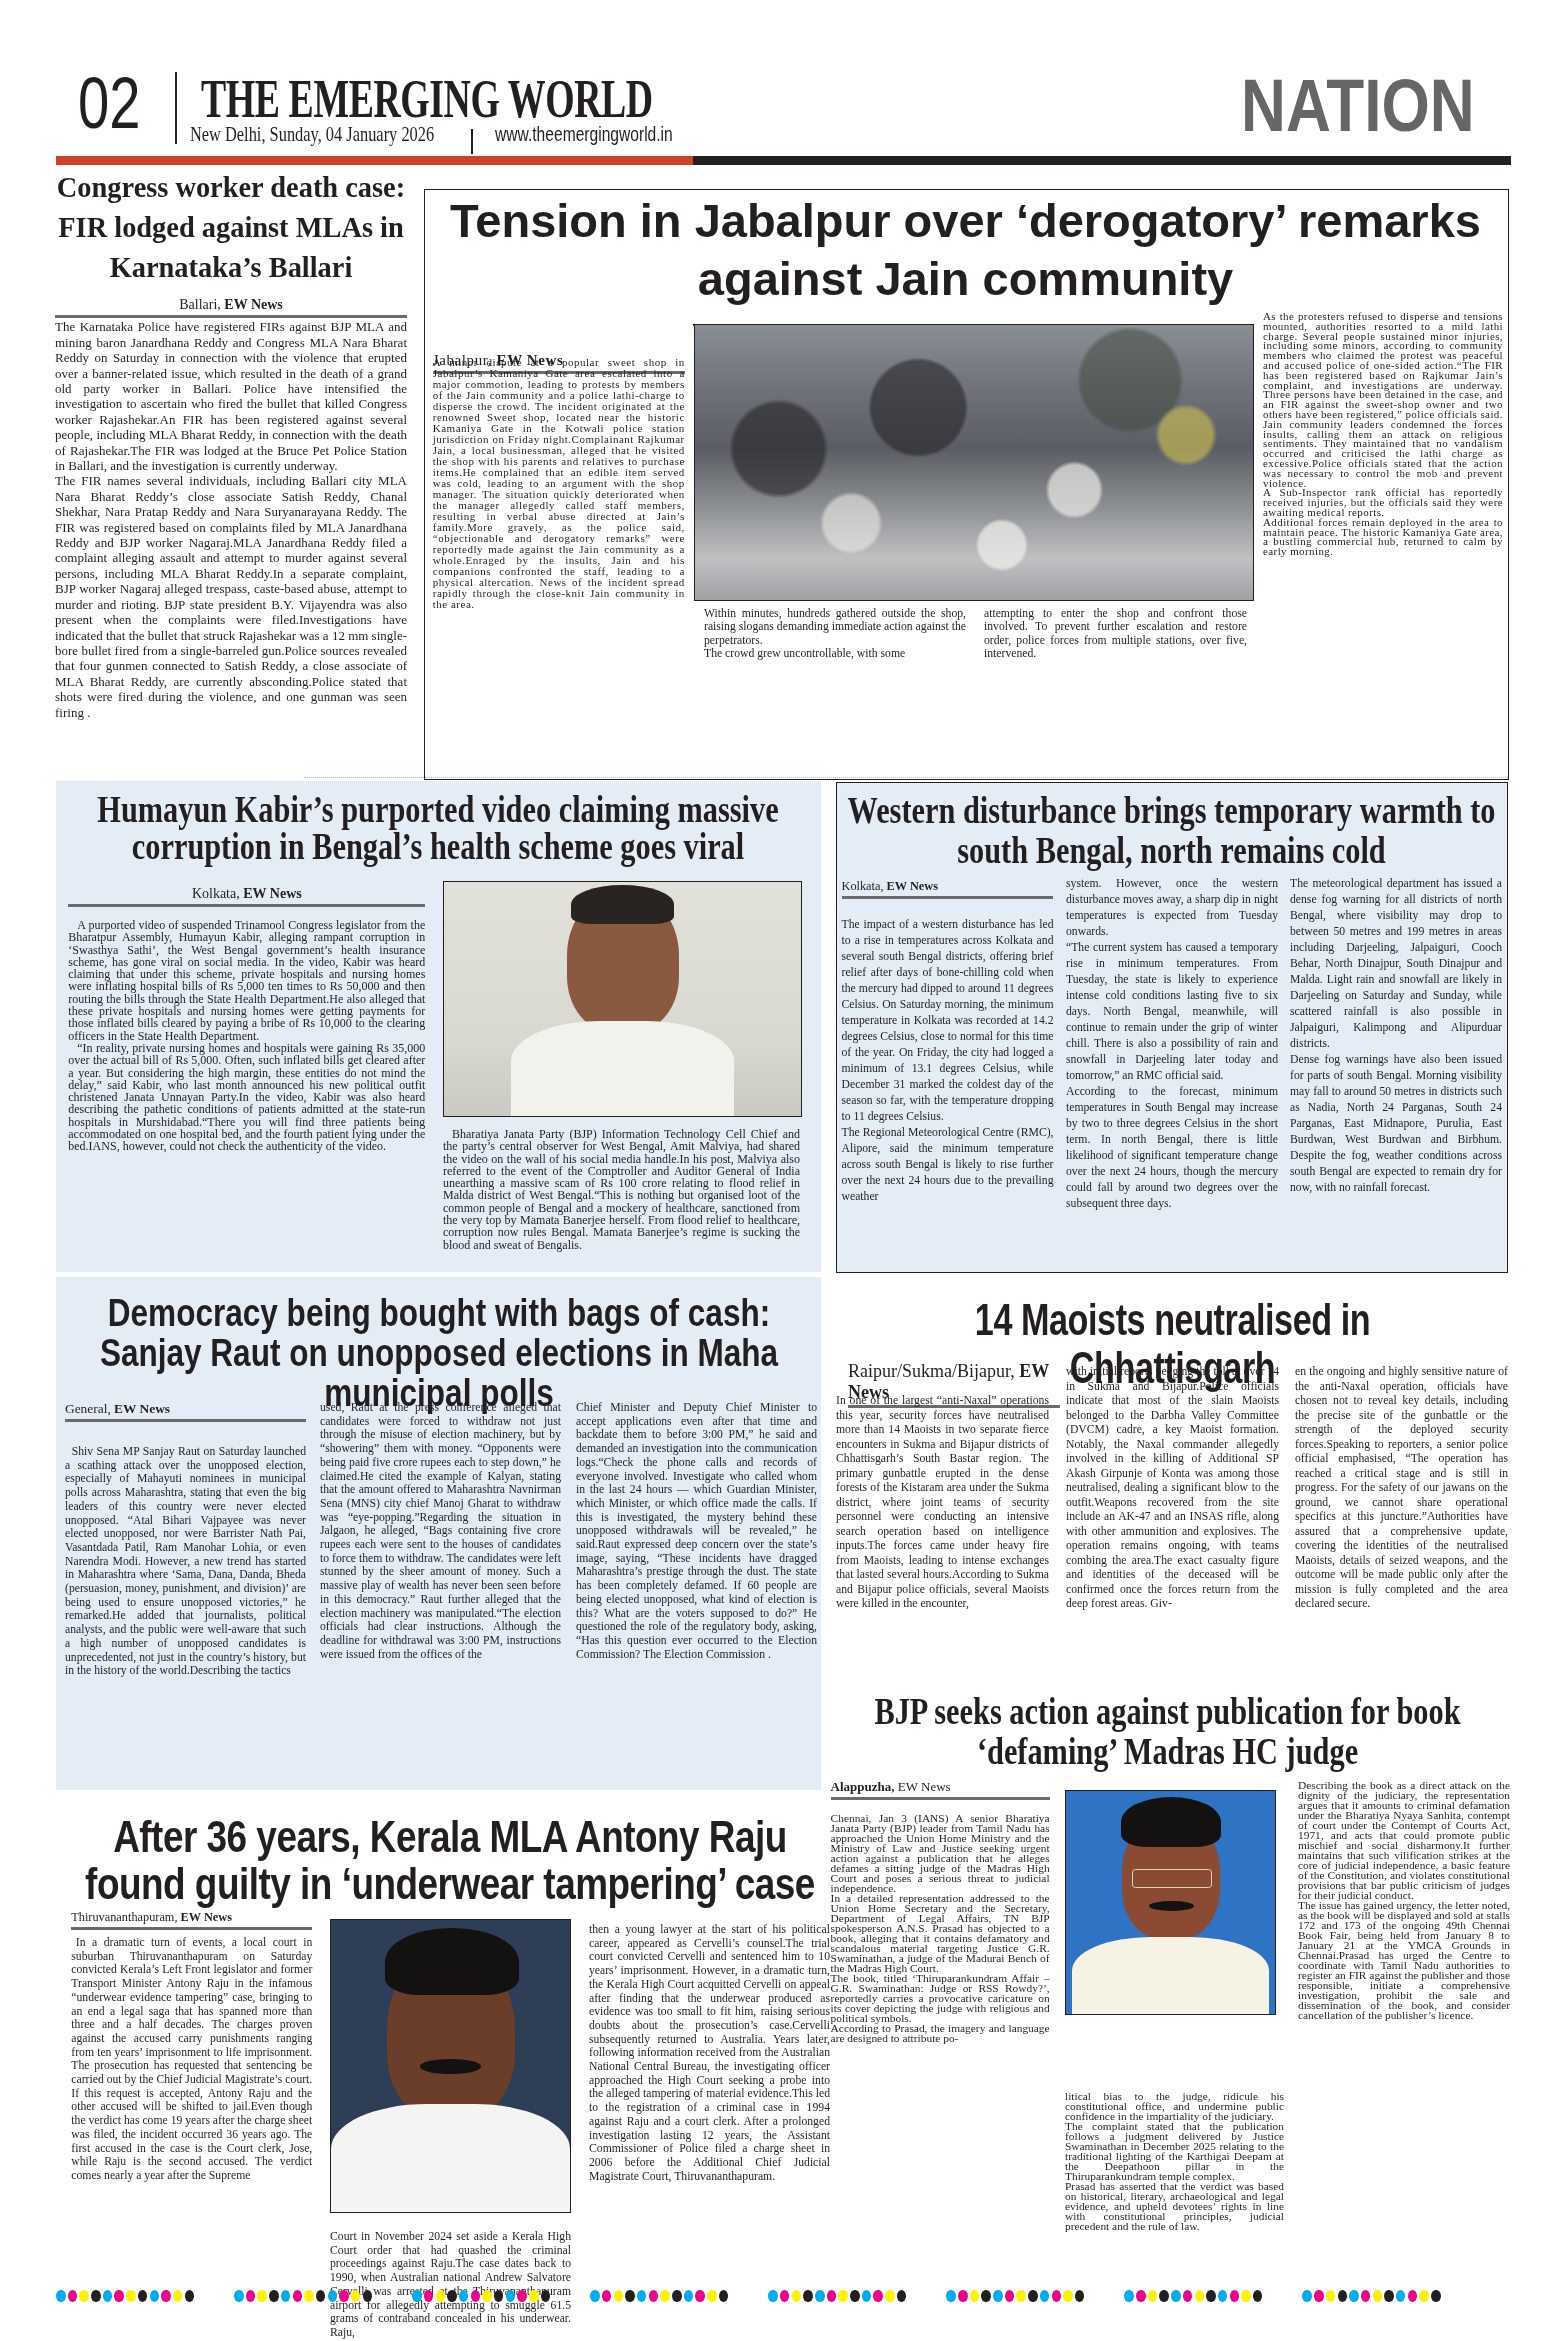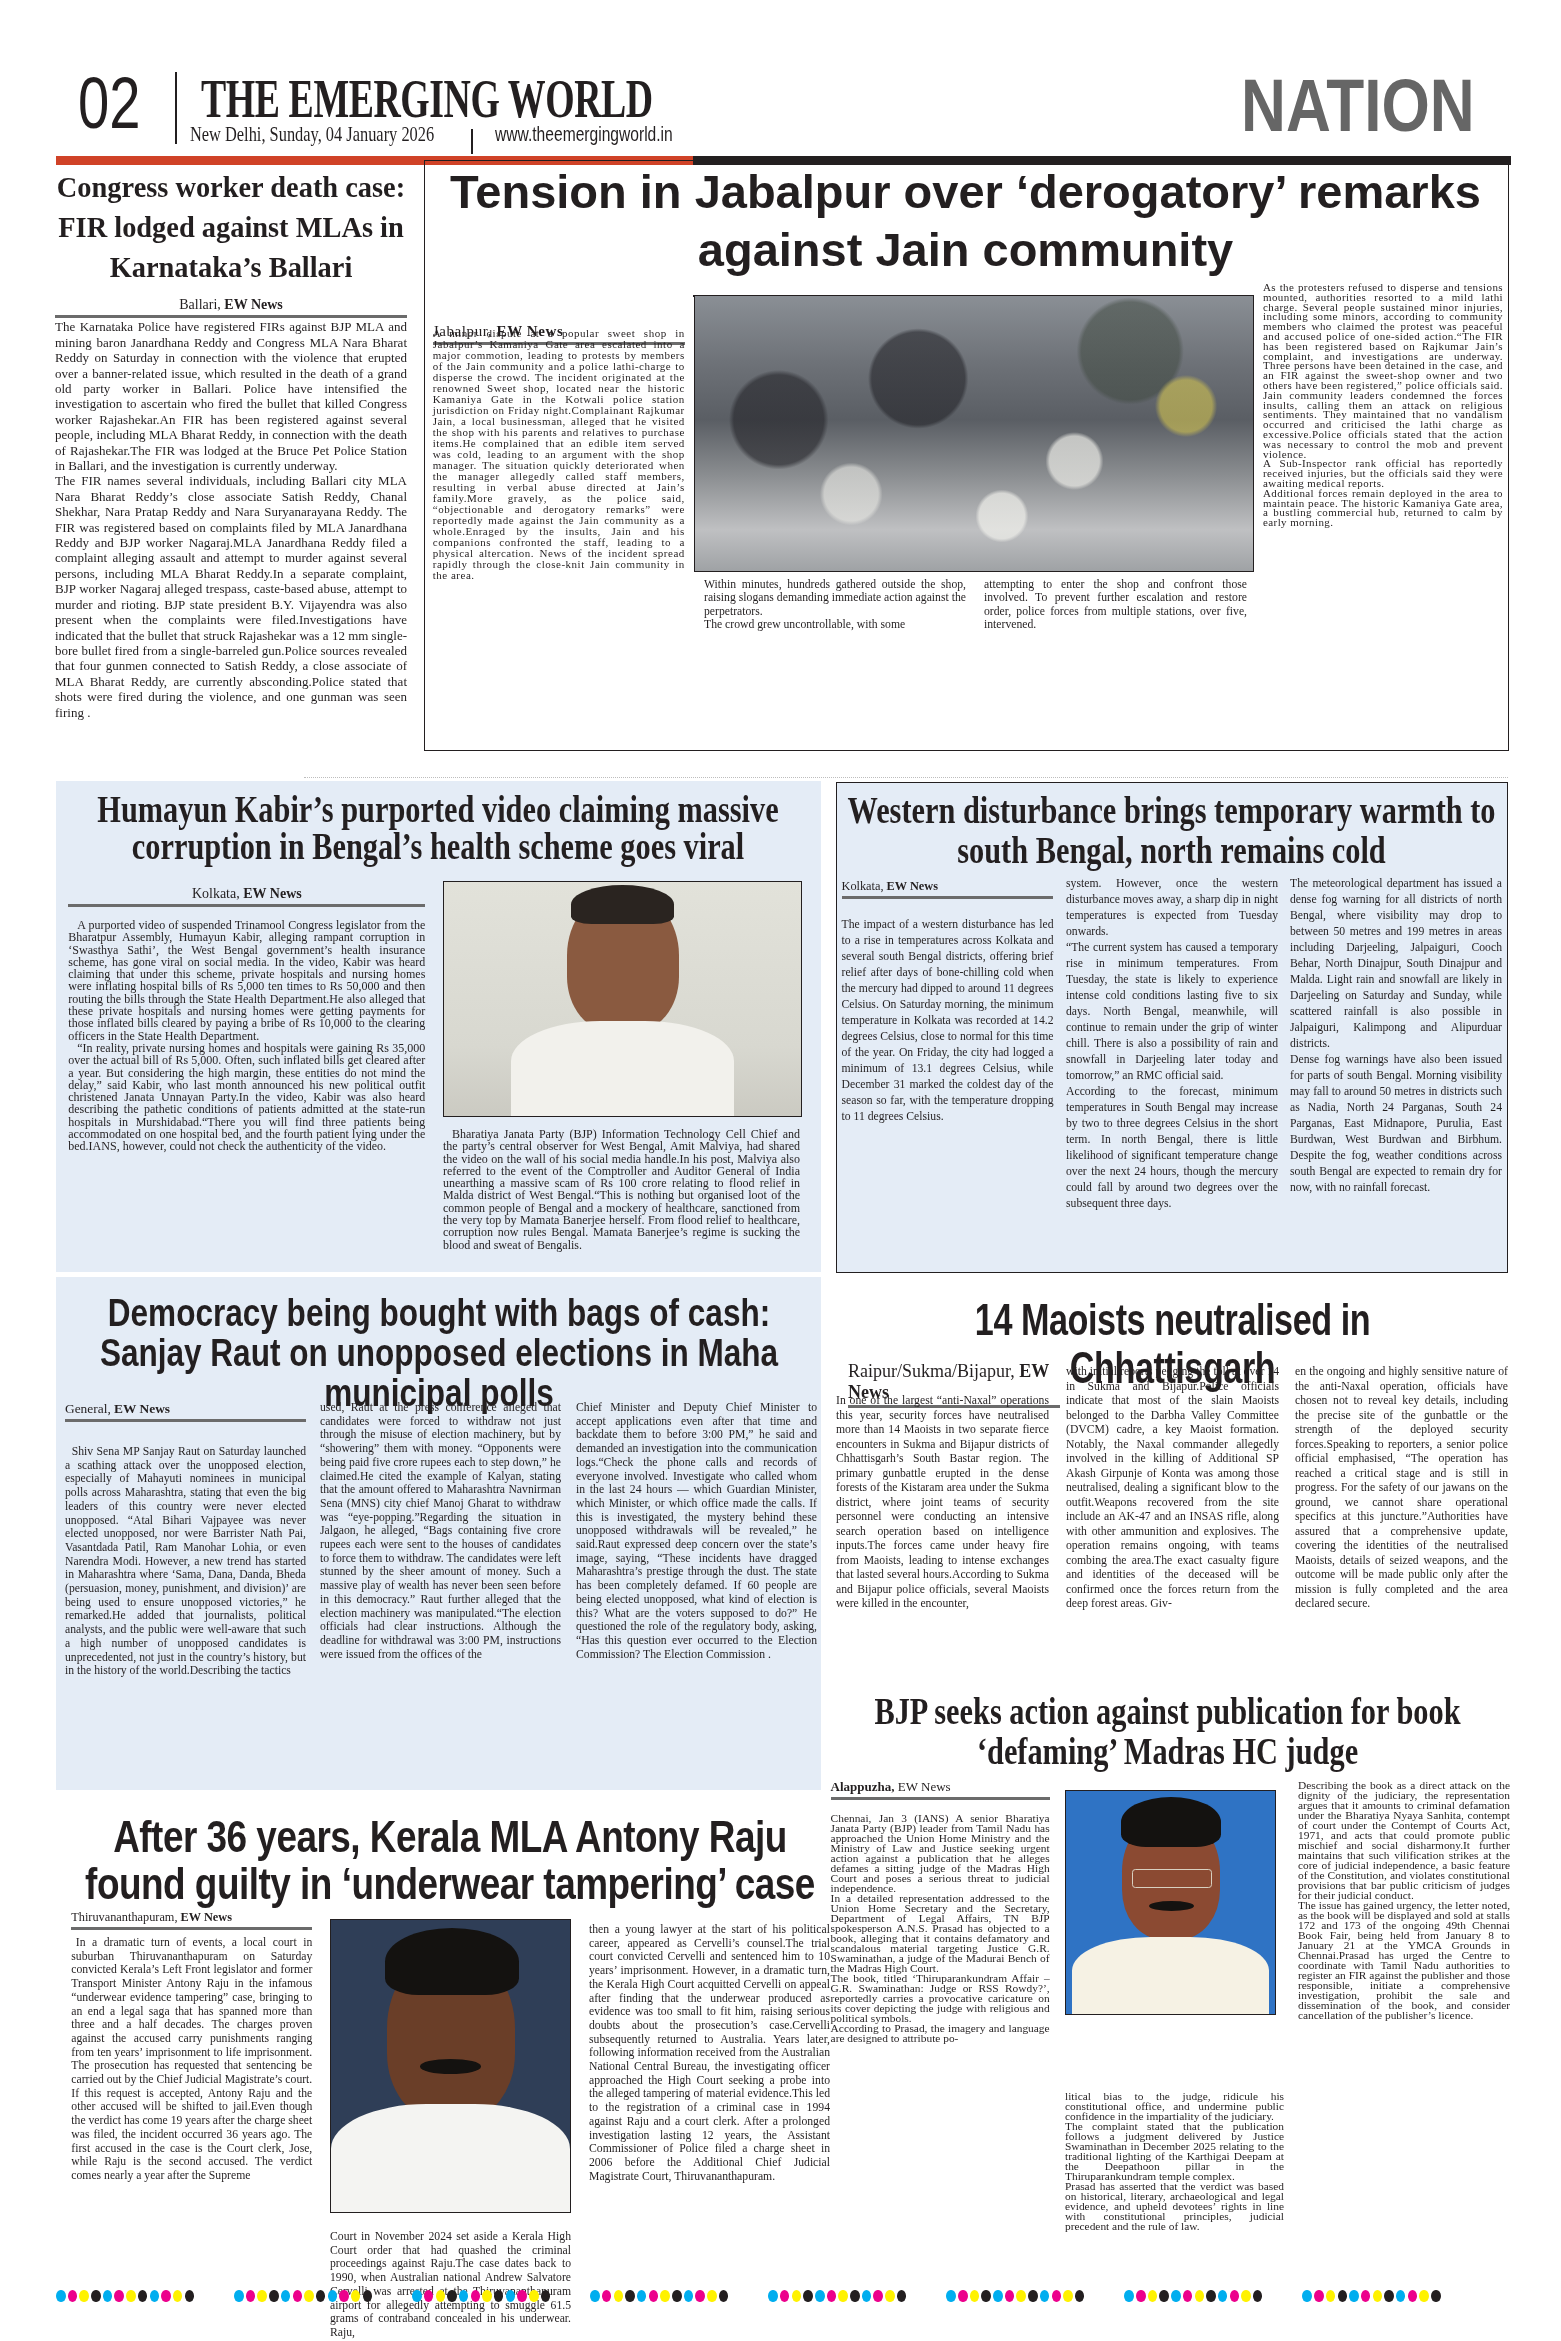--- a/index.html
+++ b/index.html
@@ -52,21 +52,21 @@
   <div class="dateline" style="text-align:center; margin-top:9px; font-size:14px;">
     <span>Ballari,</span>
     <b>EW News</b>
   </div>
   <div class="body-text" style="font-size:13px; line-height:15.4px; margin-top:1.1px;">
     <p>The Karnataka Police have registered FIRs against BJP MLA and mining baron Janardhana Reddy and Congress MLA Nara Bharat Reddy on Saturday in connection with the violence that erupted over a banner-related issue, which resulted in the death of a grand old party worker in Ballari. Police have intensified the investigation to ascertain who fired the bullet that killed Congress worker Rajashekar.An FIR has been registered against several people, including MLA Bharat Reddy, in connection with the death of Rajashekar.The FIR was lodged at the Bruce Pet Police Station in Ballari, and the investigation is currently underway.</p>
     <p>The FIR names several individuals, including Ballari city MLA Nara Bharat Reddy’s close associate Satish Reddy, Chanal Shekhar, Nara Pratap Reddy and Nara Suryanarayana Reddy. The FIR was registered based on complaints filed by MLA Janardhana Reddy and BJP worker Nagaraj.MLA Janardhana Reddy filed a complaint alleging assault and attempt to murder against several persons, including MLA Bharat Reddy.In a separate complaint, BJP worker Nagaraj alleged trespass, caste-based abuse, attempt to murder and rioting. BJP state president B.Y. Vijayendra was also present when the complaints were filed.Investigations have indicated that the bullet that struck Rajashekar was a 12 mm single-bore bullet fired from a single-barreled gun.Police sources revealed that four gunmen connected to Satish Reddy, a close associate of MLA Bharat Reddy, are currently absconding.Police stated that shots were fired during the violence, and one gunman was seen firing .</p>
   </div>
 </div>
 
-<div class="abs" style="left:424px; top:160px; width:1085px; height:591px; border:1.7px solid #231f20; box-sizing:border-box;">
+<div class="abs" style="left:424px; top:189px; width:1085px; height:591px; border:1.7px solid #231f20; box-sizing:border-box;">
   <div class="headline sans-head" style="position:absolute; left:11px; top:2.2px; width:1059px; font-size:47px; line-height:58px;">Tension in Jabalpur over ‘derogatory’ remarks against Jain community</div>
   <div class="abs dateline" style="left:7.8px; top:134px; width:252px; font-size:15px; letter-spacing:0.6px;margin-top:28px;">
     <span>Jabalpur,</span>
     <b>EW News</b>
   </div>
   <div class="abs body-text" style="left:7.8px; top:167px; width:252px; font-size:11px; line-height:11px; letter-spacing:0.5px;">A minor dispute at a popular sweet shop in Jabalpur’s Kamaniya Gate area escalated into a major commotion, leading to protests by members of the Jain community and a police lathi-charge to disperse the crowd. The incident originated at the renowned Sweet shop, located near the historic Kamaniya Gate in the Kotwali police station jurisdiction on Friday night.Complainant Rajkumar Jain, a local businessman, alleged that he visited the shop with his parents and relatives to purchase items.He complained that an edible item served was cold, leading to an argument with the shop manager. The situation quickly deteriorated when the manager allegedly called staff members, resulting in verbal abuse directed at Jain’s family.More gravely, as the police said, “objectionable and derogatory remarks” were reportedly made against the Jain community as a whole.Enraged by the insults, Jain and his companions confronted the staff, leading to a physical altercation. News of the incident spread rapidly through the close-knit Jain community in the area.</div>
   <div id="jabalpur-photo" class="abs photo" style="left:268px; top:134px; width:277px; height:0;"></div>
   <div class="abs photo" style="left:269px; top:134px; width:558px; height:275px; background:linear-gradient(180deg,#8a8f95 0%,#6d7177 25%,#5a5e64 45%,#8a8d90 65%,#bfc0c2 85%,#9fa2a5 100%);">
     <div style="position:absolute; inset:0; background:
       radial-gradient(circle at 15% 45%, rgba(35,35,40,.6) 0 9%, transparent 10%),
@@ -111,20 +111,21 @@
 </div>
 
 <div class="abs shaded" style="left:836px; top:782px; width:672px; height:491px; border:1.7px solid #231f20; box-sizing:border-box;">
   <div class="headline" style="position:absolute; left:-67px; top:7.8px; width:803px; font-size:37px; line-height:40px; transform:scaleX(0.82); transform-origin:center top;">Western disturbance brings temporary warmth to south Bengal, north remains cold</div>
   <div class="abs dateline" style="left:4.5px; top:96px; width:211px; font-size:12.3px; transform:none;">
     <span>Kolkata,</span>
     <b>EW News</b>
   </div>
   <div class="abs body-text" style="left:4.5px; top:134px; width:212px; font-size:11.7px; line-height:16px;">
     <p>The impact of a western disturbance has led to a rise in temperatures across Kolkata and several south Bengal districts, offering brief relief after days of bone-chilling cold when the mercury had dipped to around 11 degrees Celsius. On Saturday morning, the minimum temperature in Kolkata was recorded at 14.2 degrees Celsius, close to normal for this time of the year. On Friday, the city had logged a minimum of 13.1 degrees Celsius, while December 31 marked the coldest day of the season so far, with the temperature dropping to 11 degrees Celsius.</p>
+    <p>The Regional Meteorological Centre (RMC), Alipore, said the minimum temperature across south Bengal is likely to rise further over the next 24 hours due to the prevailing weather</p>
   </div>
   <div class="abs body-text" style="left:229px; top:93px; width:212px; font-size:11.7px; line-height:16px;">
     <p>system. However, once the western disturbance moves away, a sharp dip in night temperatures is expected from Tuesday onwards.</p>
     <p>“The current system has caused a temporary rise in minimum temperatures. From Tuesday, the state is likely to experience intense cold conditions lasting five to six days. North Bengal, meanwhile, will continue to remain under the grip of winter chill. There is also a possibility of rain and snowfall in Darjeeling later today and tomorrow,” an RMC official said.</p>
     <p>According to the forecast, minimum temperatures in South Bengal may increase by two to three degrees Celsius in the short term. In north Bengal, there is little likelihood of significant temperature change over the next 24 hours, though the mercury could fall by around two degrees over the subsequent three days.</p>
   </div>
   <div class="abs body-text" style="left:453px; top:93px; width:212px; font-size:11.7px; line-height:16px;">
     <p>The meteorological department has issued a dense fog warning for all districts of north Bengal, where visibility may drop to between 50 metres and 199 metres in areas including Darjeeling, Jalpaiguri, Cooch Behar, North Dinajpur, South Dinajpur and Malda. Light rain and snowfall are likely in Darjeeling on Saturday and Sunday, while scattered rainfall is also possible in Jalpaiguri, Kalimpong and Alipurduar districts.</p>
     <p>Dense fog warnings have also been issued for parts of south Bengal. Morning visibility may fall to around 50 metres in districts such as Nadia, North 24 Parganas, South 24 Parganas, East Midnapore, Purulia, East Burdwan, West Burdwan and Birbhum. Despite the fog, weather conditions across south Bengal are expected to remain dry for now, with no rainfall forecast.</p>
   </div>

